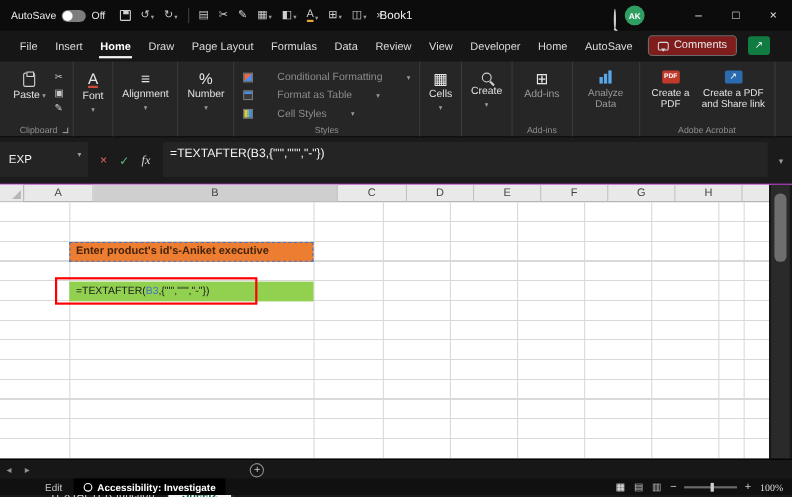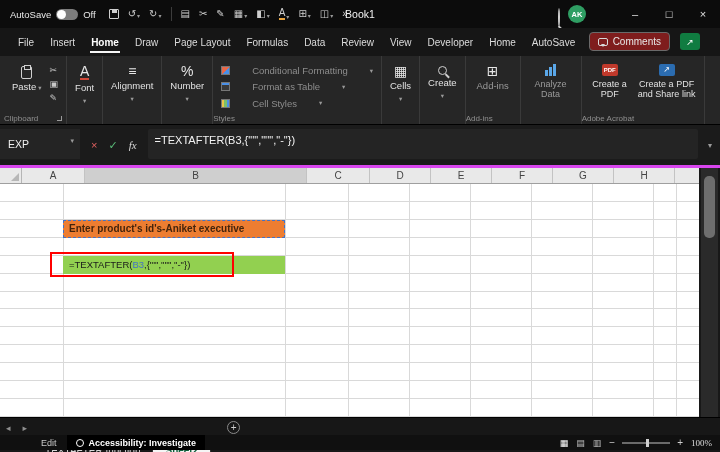--- a/index.html
+++ b/index.html
@@ -45,21 +45,21 @@
   .bubble::after { content:""; position:absolute; left:2px; bottom:-4px; width:0; height:0;
                    border:2px solid transparent; border-top:3px solid #d8d8d8; }
   .share-mini { position:absolute; right:20px; top:5px; width:20px; height:17px; border-radius:3px;
                 background:#107C41; color:#fff; font-size:9px; display:flex; align-items:center; justify-content:center; }
 
   
   .ribbon { position:absolute; top:56px; left:0; width:720px; height:69px; background:#262626;
             border-bottom:1px solid #000; display:flex; padding-left:4px; }
   .rgroup { position:relative; height:100%; border-right:1px solid #3a3a3a; padding:5px 8px 13px 8px;
             display:flex; gap:8px; }
-  .rgroup-label { position:absolute; bottom:1px; left:0; right:0; font-size:8px; color:#8f8f8f; }
+  .rgroup-label { position:absolute; bottom:1px; left:0; right:0; text-align:center; font-size:8px; color:#8f8f8f; }
   .rb-big { display:flex; flex-direction:column; align-items:center; justify-content:flex-start;
             gap:3px; color:#e2e2e2; font-size:9.5px; padding-top:3px; text-align:center; line-height:1.15; }
   .rb-big .big-glyph { font-size:14px; color:#e6e6e6; line-height:1; }
   .lbl-row { display:flex; align-items:center; gap:2px; }
   .dd { font-size:6.5px; color:#9a9a9a; }
   .clip { width:11px; height:13px; border:1px solid #d0d0d0; border-radius:2px; position:relative; margin-top:2px; }
   .clip::before { content:""; position:absolute; top:-2px; left:2px; width:5px; height:3px;
                   background:#262626; border:1px solid #d0d0d0; }
   .sm-col { display:flex; flex-direction:column; gap:3px; padding-top:4px; }
   .sm-ic { font-size:9px; color:#c9c9c9; line-height:1.2; }
@@ -75,21 +75,21 @@
   .bars { display:flex; align-items:flex-end; gap:1px; height:12px; }
   .bars i { width:3px; background:#5aa7e8; display:block; }
   .pdf-ico { width:16px; height:12px; background:#c0392b; color:#fff; font-size:6px; font-weight:bold;
              border-radius:2px; display:flex; align-items:center; justify-content:center; }
   .pdfshare-ico { width:16px; height:12px; background:#2b6cb0; color:#fff; font-size:8px;
              border-radius:2px; display:flex; align-items:center; justify-content:center; }
   .dim { color:#9a9a9a; }
 
   
   .fbar { position:absolute; top:125px; left:0; width:720px; height:43px; background:#1b1b1b;
-          border-bottom:3px solid #d946ef; display:flex; align-items:stretch; }
+          border-bottom:1px solid #d946ef; display:flex; align-items:stretch; }
   .namebox { width:80px; margin:4px 0 6px 0; background:#242424; display:flex; align-items:center;
              padding-left:8px; font-size:10.5px; color:#f0f0f0; position:relative; }
   .namebox .dd { position:absolute; right:6px; top:8px; font-size:7px; }
   .fx-btns { display:flex; align-items:center; gap:11px; padding:0 11px; }
   .btn-cancel { color:#e06060; font-size:11px; }
   .btn-enter { color:#5bbf7a; font-size:11px; }
   .btn-fx { color:#d8d8d8; font-size:11px; font-style:italic; font-family:"Liberation Serif","DejaVu Serif",serif; }
   .finput { flex:1; margin:4px 2px 6px 0; background:#242424; border-radius:2px;
             padding:5px 7px; font-size:11px; color:#f2f2f2; white-space:pre; }
   .f-expand { width:20px; display:flex; align-items:center; justify-content:center; color:#9a9a9a; font-size:8px; }

